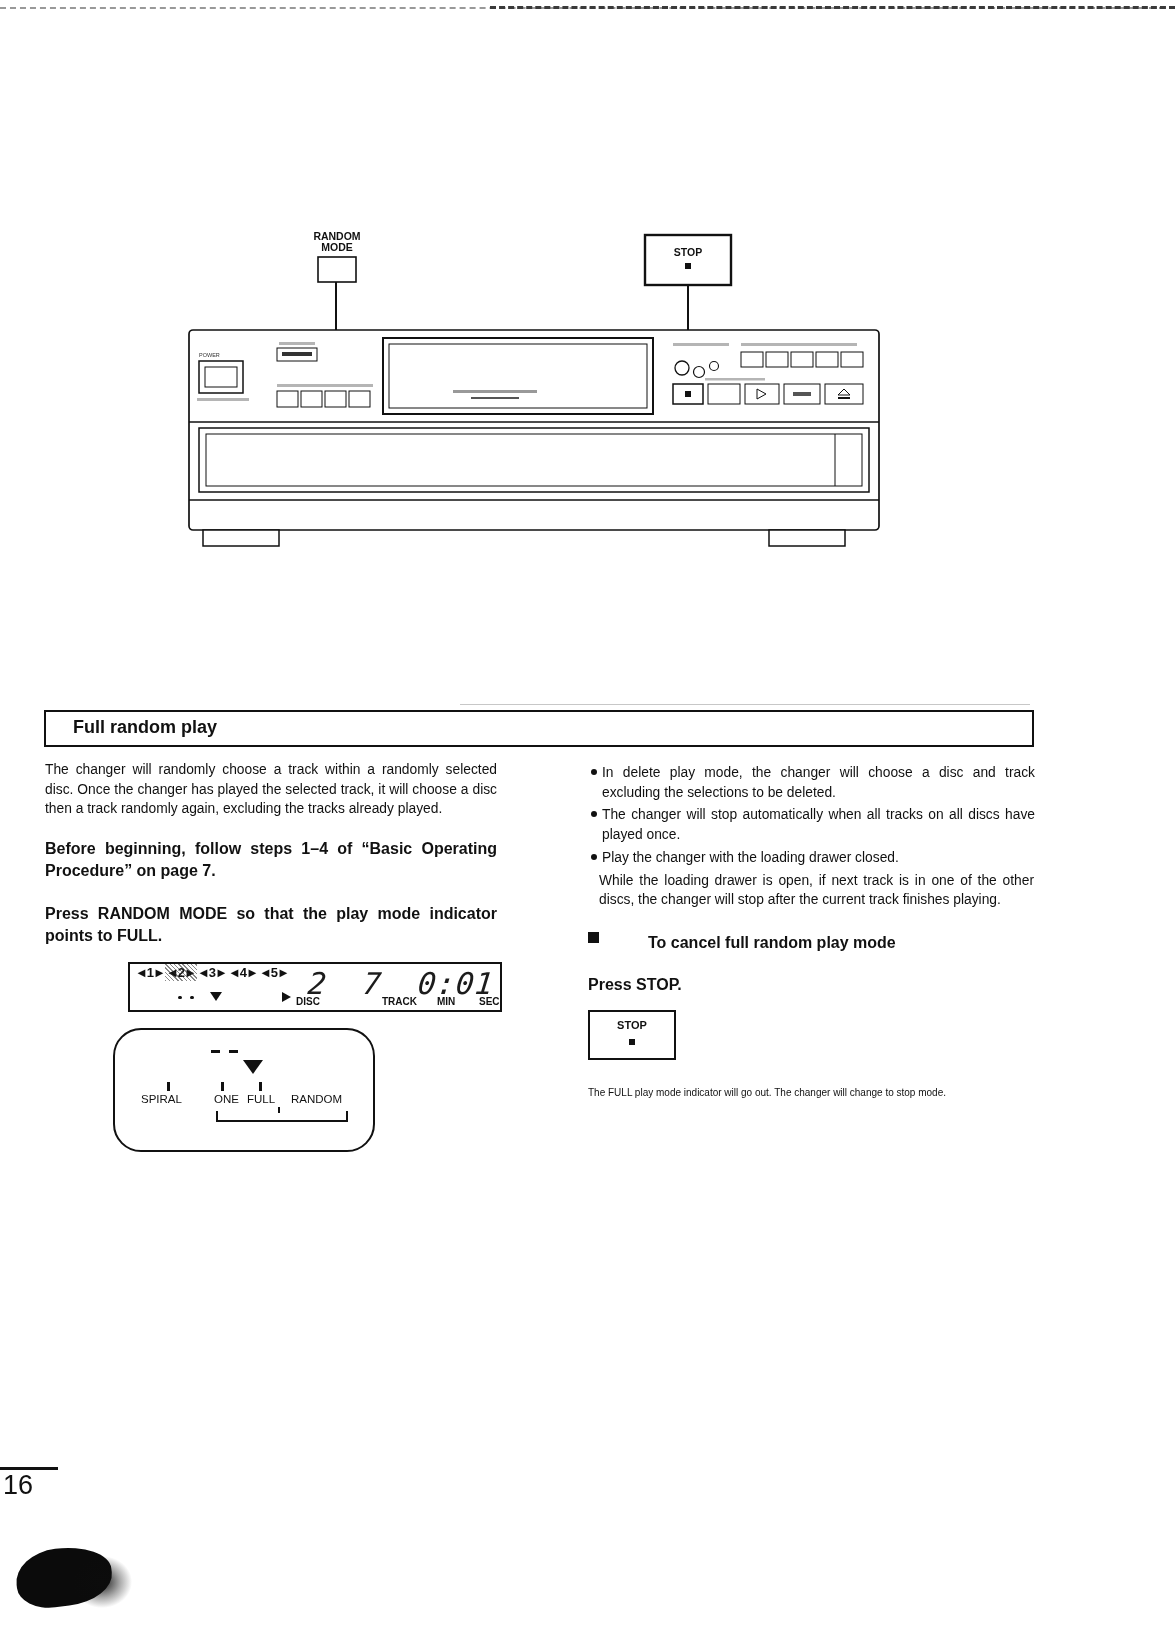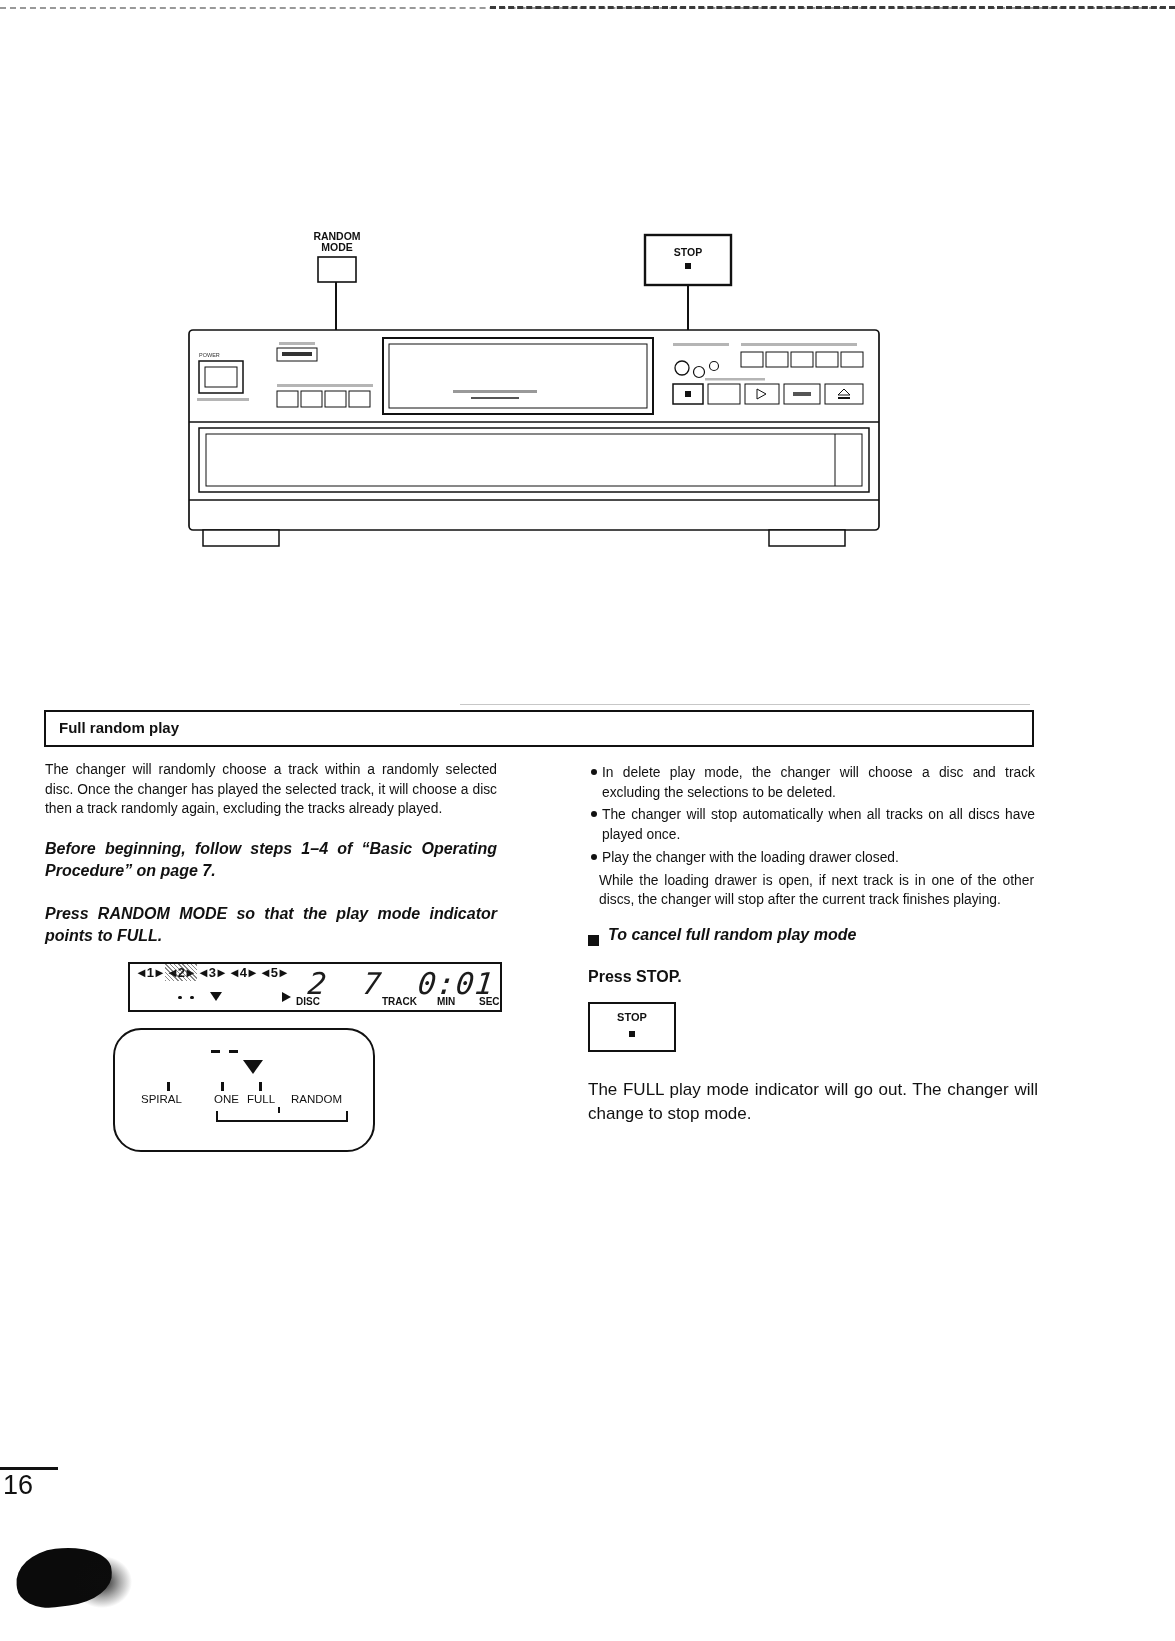--- a/index.html
+++ b/index.html
@@ -25,27 +25,27 @@
   .title { font-size: 58px; font-weight: 400; letter-spacing: -1px; }
   .title-suffix { font-size: 16px; font-weight: 700; margin-left: 10px; }
 
   
   .device { position: absolute; left: 185px; top: 226px; width: 705px; height: 350px; }
   .co-label { font-family: "Liberation Sans", sans-serif; font-size: 10.5px; font-weight: 700; fill: #111; }
   .tiny { font-family: "Liberation Sans", sans-serif; font-size: 5.5px; fill: #333; }
 
   
   .section-box { position: absolute; left: 44px; top: 710px; width: 986px; height: 33px; border: 2.5px solid #111; background: #fff; }
-  .section-box span { display: block; font-size: 15px; font-weight: 700; padding-left: 13px; line-height: 31px; }
+  .section-box span { display: block; font-size: 18px; font-weight: 700; padding-left: 27px; line-height: 31px; }
 
   
   .col-left  { position: absolute; left: 45px; top: 760px; width: 452px; }
   .col-right { position: absolute; left: 588px; top: 760px; width: 450px; }
   p.body { margin: 0; font-size: 13.8px; line-height: 1.43; text-align: justify; }
-  .bold-head { font-size: 16px; font-weight: 700; line-height: 1.35; text-align: justify; margin: 0; font-style: italic; }
+  .bold-head { font-size: 16px; font-weight: 700; line-height: 1.35; text-align: justify; margin: 0; }
   .mt18 { margin-top: 19px; } .mt22 { margin-top: 22px; }
 
   
   .lcd { position: relative; margin: 15px 0 0 83px; width: 370px; height: 46px; border: 2px solid #111; background: #fff; }
   .lcd-discs { position: absolute; left: 5px; top: 1px; display: flex; gap: 1px; font-size: 13px; font-weight: 700; }
   .lcd-disc { position: relative; letter-spacing: -1px; }
   .lcd-disc.hatch::after { content: ""; position: absolute; inset: -1px;
       background: repeating-linear-gradient(45deg, rgba(40,40,40,.55) 0 1px, transparent 1px 3px); }
   .lcd-dot { position: absolute; width: 3.5px; height: 3.5px; border-radius: 50%; background: #111; top: 32px; }
   .lcd-cursor { position: absolute; left: 80px; top: 28px; width: 0; height: 0;
@@ -66,27 +66,27 @@
   .bubble-word { position: absolute; top: 63px; font-size: 11.5px; }
   .bubble-bracket { position: absolute; left: 101px; top: 81px; width: 128px; height: 9px;
       border-left: 2px solid #111; border-right: 2px solid #111; border-bottom: 2px solid #111; }
   .bubble-bracket-mid { position: absolute; left: 163px; top: 77px; width: 2px; height: 6px; background: #111; }
 
   
   .bullet { display: flex; margin: 3px; }
   .bullet-dot { flex: none; width: 6px; height: 6px; border-radius: 50%; background: #111; margin: 6px 5px 0 0; }
   .bullet p { margin: 0; font-size: 13.8px; line-height: 1.43; text-align: justify; }
   .bullet-sub { margin: 0 4px 0 11px; font-size: 13.8px; line-height: 1.43; text-align: justify; }
-  .cancel-row { display: flex; align-items: flex-end; margin-top: 14px; }
+  .cancel-row { display: flex; align-items: flex-start; margin-top: 22px; gap: 40px; }
   .square-icon { width: 11px; height: 11px; background: #111; margin-right: 9px; flex: none; }
   .press-stop { font-size: 16px; font-weight: 700; margin-top: 22px; }
   .stop-box { margin-top: 13px; width: 84px; height: 46px; border: 2.5px solid #111; position: relative; background: #fff; }
   .stop-box .lbl { position: absolute; top: 7px; width: 100%; text-align: center; font-size: 11px; font-weight: 700; }
   .stop-box .sq { position: absolute; left: 50%; top: 27px; transform: translateX(-50%); width: 6px; height: 6px; background: #111; }
-  .note { margin-top: 26px; font-size: 17px; line-height: 1.45; text-align: justify; }
+  .note { margin-top: 26px; font-size: 10px; line-height: 1.45; text-align: justify; }
 
   
   .pagenum-rule { position: absolute; left: 0; top: 1467px; width: 58px; height: 2.5px; background: #111; }
   .pagenum { position: absolute; left: 3px; top: 1470px; font-size: 27px; font-weight: 400; }
 </style>
 </head>
 <body>
 
 <div class="page">
 

